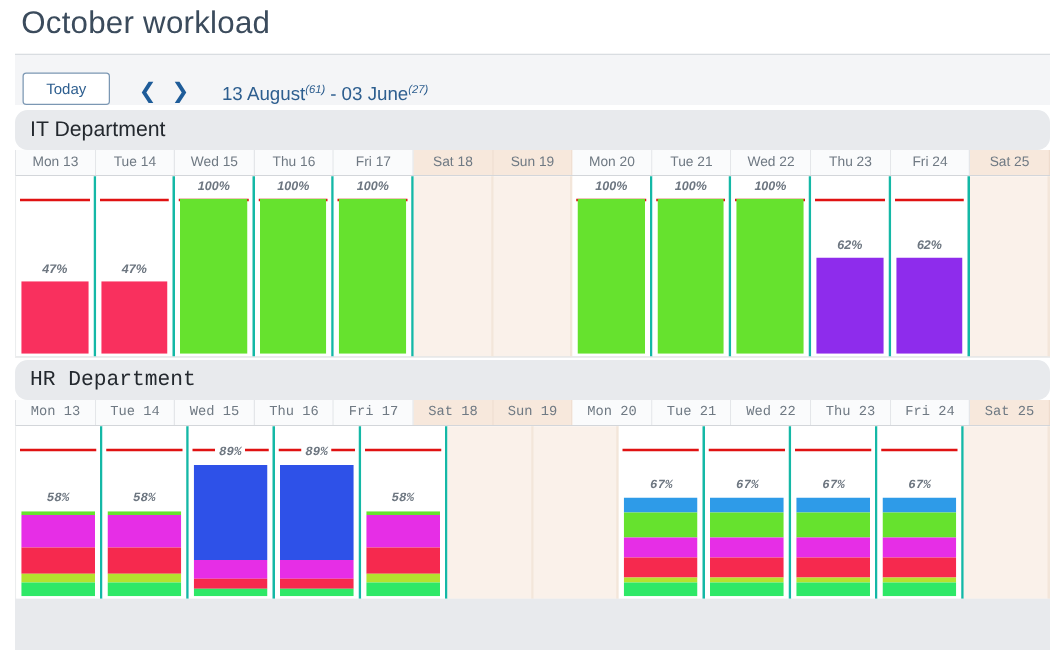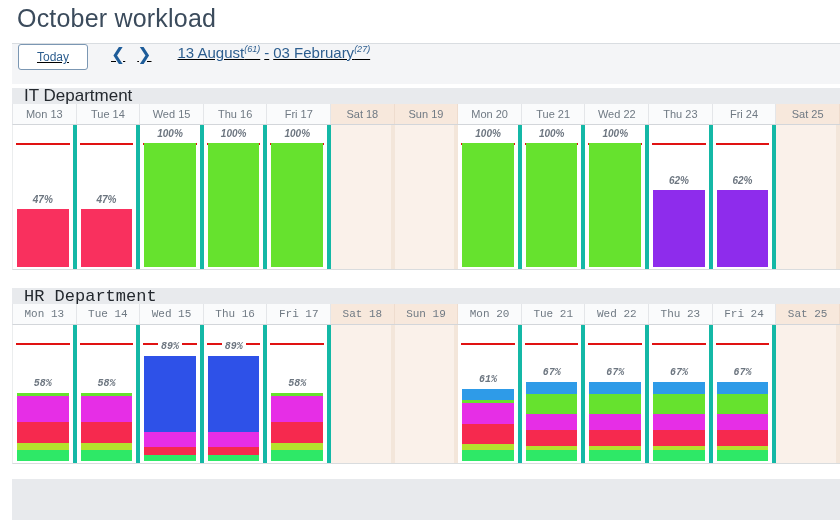--- a/index.html
+++ b/index.html
@@ -8,59 +8,59 @@
     background:#ffffff;font-family:"Liberation Sans",sans-serif;
   }
   .page-title{
     position:absolute;left:17px;top:4px;font-size:25px;font-weight:300;
     color:#3b4b5c;letter-spacing:.2px;
   }
   
   .toolbar{
     position:absolute;left:12px;right:0;top:43px;height:41px;box-sizing:border-box;
     background:#f4f5f7;border-top:1px solid #d9dde1;
-    display:flex;align-items:flex-start;text-decoration:underline;
+    display:flex;align-items:flex-end;
   }
   .today-btn{
     margin-left:6px;width:70px;height:26px;box-sizing:border-box;
     background:#ffffff;border:1px solid #7b97b3;border-radius:3px;
     color:#2d5e8f;font-size:12px;font-family:"Liberation Sans",sans-serif;
     display:flex;align-items:center;justify-content:center;cursor:pointer;
   }
   .nav{margin-left:21px;display:flex;align-items:center;gap:8px;}
   .chev{
     color:#1e5c99;font-size:17px;font-weight:700;line-height:1;
     cursor:pointer;background:none;border:none;padding:2px;
     font-family:"DejaVu Sans",sans-serif;
   }
   .daterange{margin-left:24px;font-size:15px;color:#2d5e8f;}
   .daterange sup{font-size:9px;font-style:italic;}
   .dr-sep{margin:0 4px;}
   
   .section{position:absolute;left:12px;right:0;}
   #sec0{top:88px;} #sec1{top:288px;font-family:Liberation Mono, monospace;}
-  .sec-band{height:16px;background:#e8eaed;display:flex;align-items:center;}
+  .sec-band{height:32px;background:#e8eaed;display:flex;align-items:center;border-radius:10px;}
   .sec-title{margin-left:12px;font-size:17px;color:#23282e;}
   .day-header{
     display:flex;height:20px;box-sizing:content-box;
     border-bottom:1px solid #d3d6da;border-left:1px solid #e4e6e9;
   }
   .hcell{
     flex:1;display:flex;align-items:center;justify-content:center;
     font-size:11px;color:#6f7983;background:#fafbfc;
     border-right:1px solid #e4e6e9;min-width:0;overflow:hidden;
   }
   .hcell.wk{background:#f7e8dc;border-right-color:#eedcce;}
   .chart-row{
     display:flex;background:#fff;
     border-bottom:1px solid #d9dcde;border-left:1px solid #ebedee;
   }
   #sec0 .chart-row{height:144px;}
   #sec1 .chart-row{height:138px;}
-  .dcell{flex:1;position:relative;background:#ffffff;border-right:4px solid #14b8a6;min-width:0;}
+  .dcell{flex:1;position:relative;background:#ffffff;border-right:2px solid #14b8a6;min-width:0;}
   .dcell.wkc{background:#faf1ea;border-right-color:#f3e6da;}
   .capline{position:absolute;top:18px;left:3px;right:3px;height:2px;z-index:1;}
   .bar{
     position:absolute;left:4px;right:4px;bottom:2px;z-index:2;
     display:flex;flex-direction:column;overflow:hidden;
   }
   .seg{width:100%;flex:0 0 auto;}
   .blabel{
     position:absolute;left:-4px;right:-4px;text-align:center;z-index:3;
     font-size:10px;font-style:italic;font-weight:700;color:#6d7680;line-height:12px;
@@ -77,21 +77,21 @@
   <div class="today-btn">Today</div>
   <div class="nav">
     <button class="chev">
       <span>❮</span>
     </button>
     <button class="chev">
       <span>❯</span>
     </button>
   </div>
   <div class="daterange">
-    <span>13 August</span><sup>(61)</sup><span class="dr-sep">-</span><span>03 February</span><sup>(27)</sup>
+    <span>13 August</span><sup>(61)</sup><span class="dr-sep">-</span><span>03 June</span><sup>(27)</sup>
   </div>
 </div>
 
 <div class="section" id="sec0">
   <div class="sec-band">
     <span class="sec-title">IT Department</span>
   </div>
   <div class="day-header">
       <div class="hcell">Mon 13</div>
       <div class="hcell">Tue 14</div>
@@ -254,32 +254,20 @@
           <div class="seg" style="height: 21.24px; background: rgb(246, 41, 78);"></div>
           <div class="seg" style="height: 7.08px; background: rgb(180, 226, 46);"></div>
           <div class="seg" style="height: 10.62px; background: rgb(46, 232, 103);"></div>
         </div>
         <div class="blabel" style="bottom: 73px;"><span>58%</span></div>
       </div>
       <div class="dcell wkc"></div>
       <div class="dcell wkc"></div>
       <div class="dcell">
         <div class="capline" style="background: rgb(224, 18, 18);"></div>
-        <div class="bar" style="height: 71.98px;">
-          <div class="seg" style="height: 10.62px; background: rgb(46, 155, 232);"></div>
-          <div class="seg" style="height: 3.54px; background: rgb(102, 226, 46);"></div>
-          <div class="seg" style="height: 21.24px; background: rgb(230, 46, 230);"></div>
-          <div class="seg" style="height: 20.06px; background: rgb(246, 41, 78);"></div>
-          <div class="seg" style="height: 5.9px; background: rgb(180, 226, 46);"></div>
-          <div class="seg" style="height: 10.62px; background: rgb(46, 232, 103);"></div>
-        </div>
-        <div class="blabel" style="bottom: 77px;"><span>61%</span></div>
-      </div>
-      <div class="dcell">
-        <div class="capline" style="background: rgb(224, 18, 18);"></div>
         <div class="bar" style="height: 79.06px;">
           <div class="seg" style="height: 11.8px; background: rgb(46, 155, 232);"></div>
           <div class="seg" style="height: 20.06px; background: rgb(102, 226, 46);"></div>
           <div class="seg" style="height: 16.52px; background: rgb(230, 46, 230);"></div>
           <div class="seg" style="height: 15.34px; background: rgb(246, 41, 78);"></div>
           <div class="seg" style="height: 4.72px; background: rgb(180, 226, 46);"></div>
           <div class="seg" style="height: 10.62px; background: rgb(46, 232, 103);"></div>
         </div>
         <div class="blabel" style="bottom: 84px;"><span>67%</span></div>
       </div>

